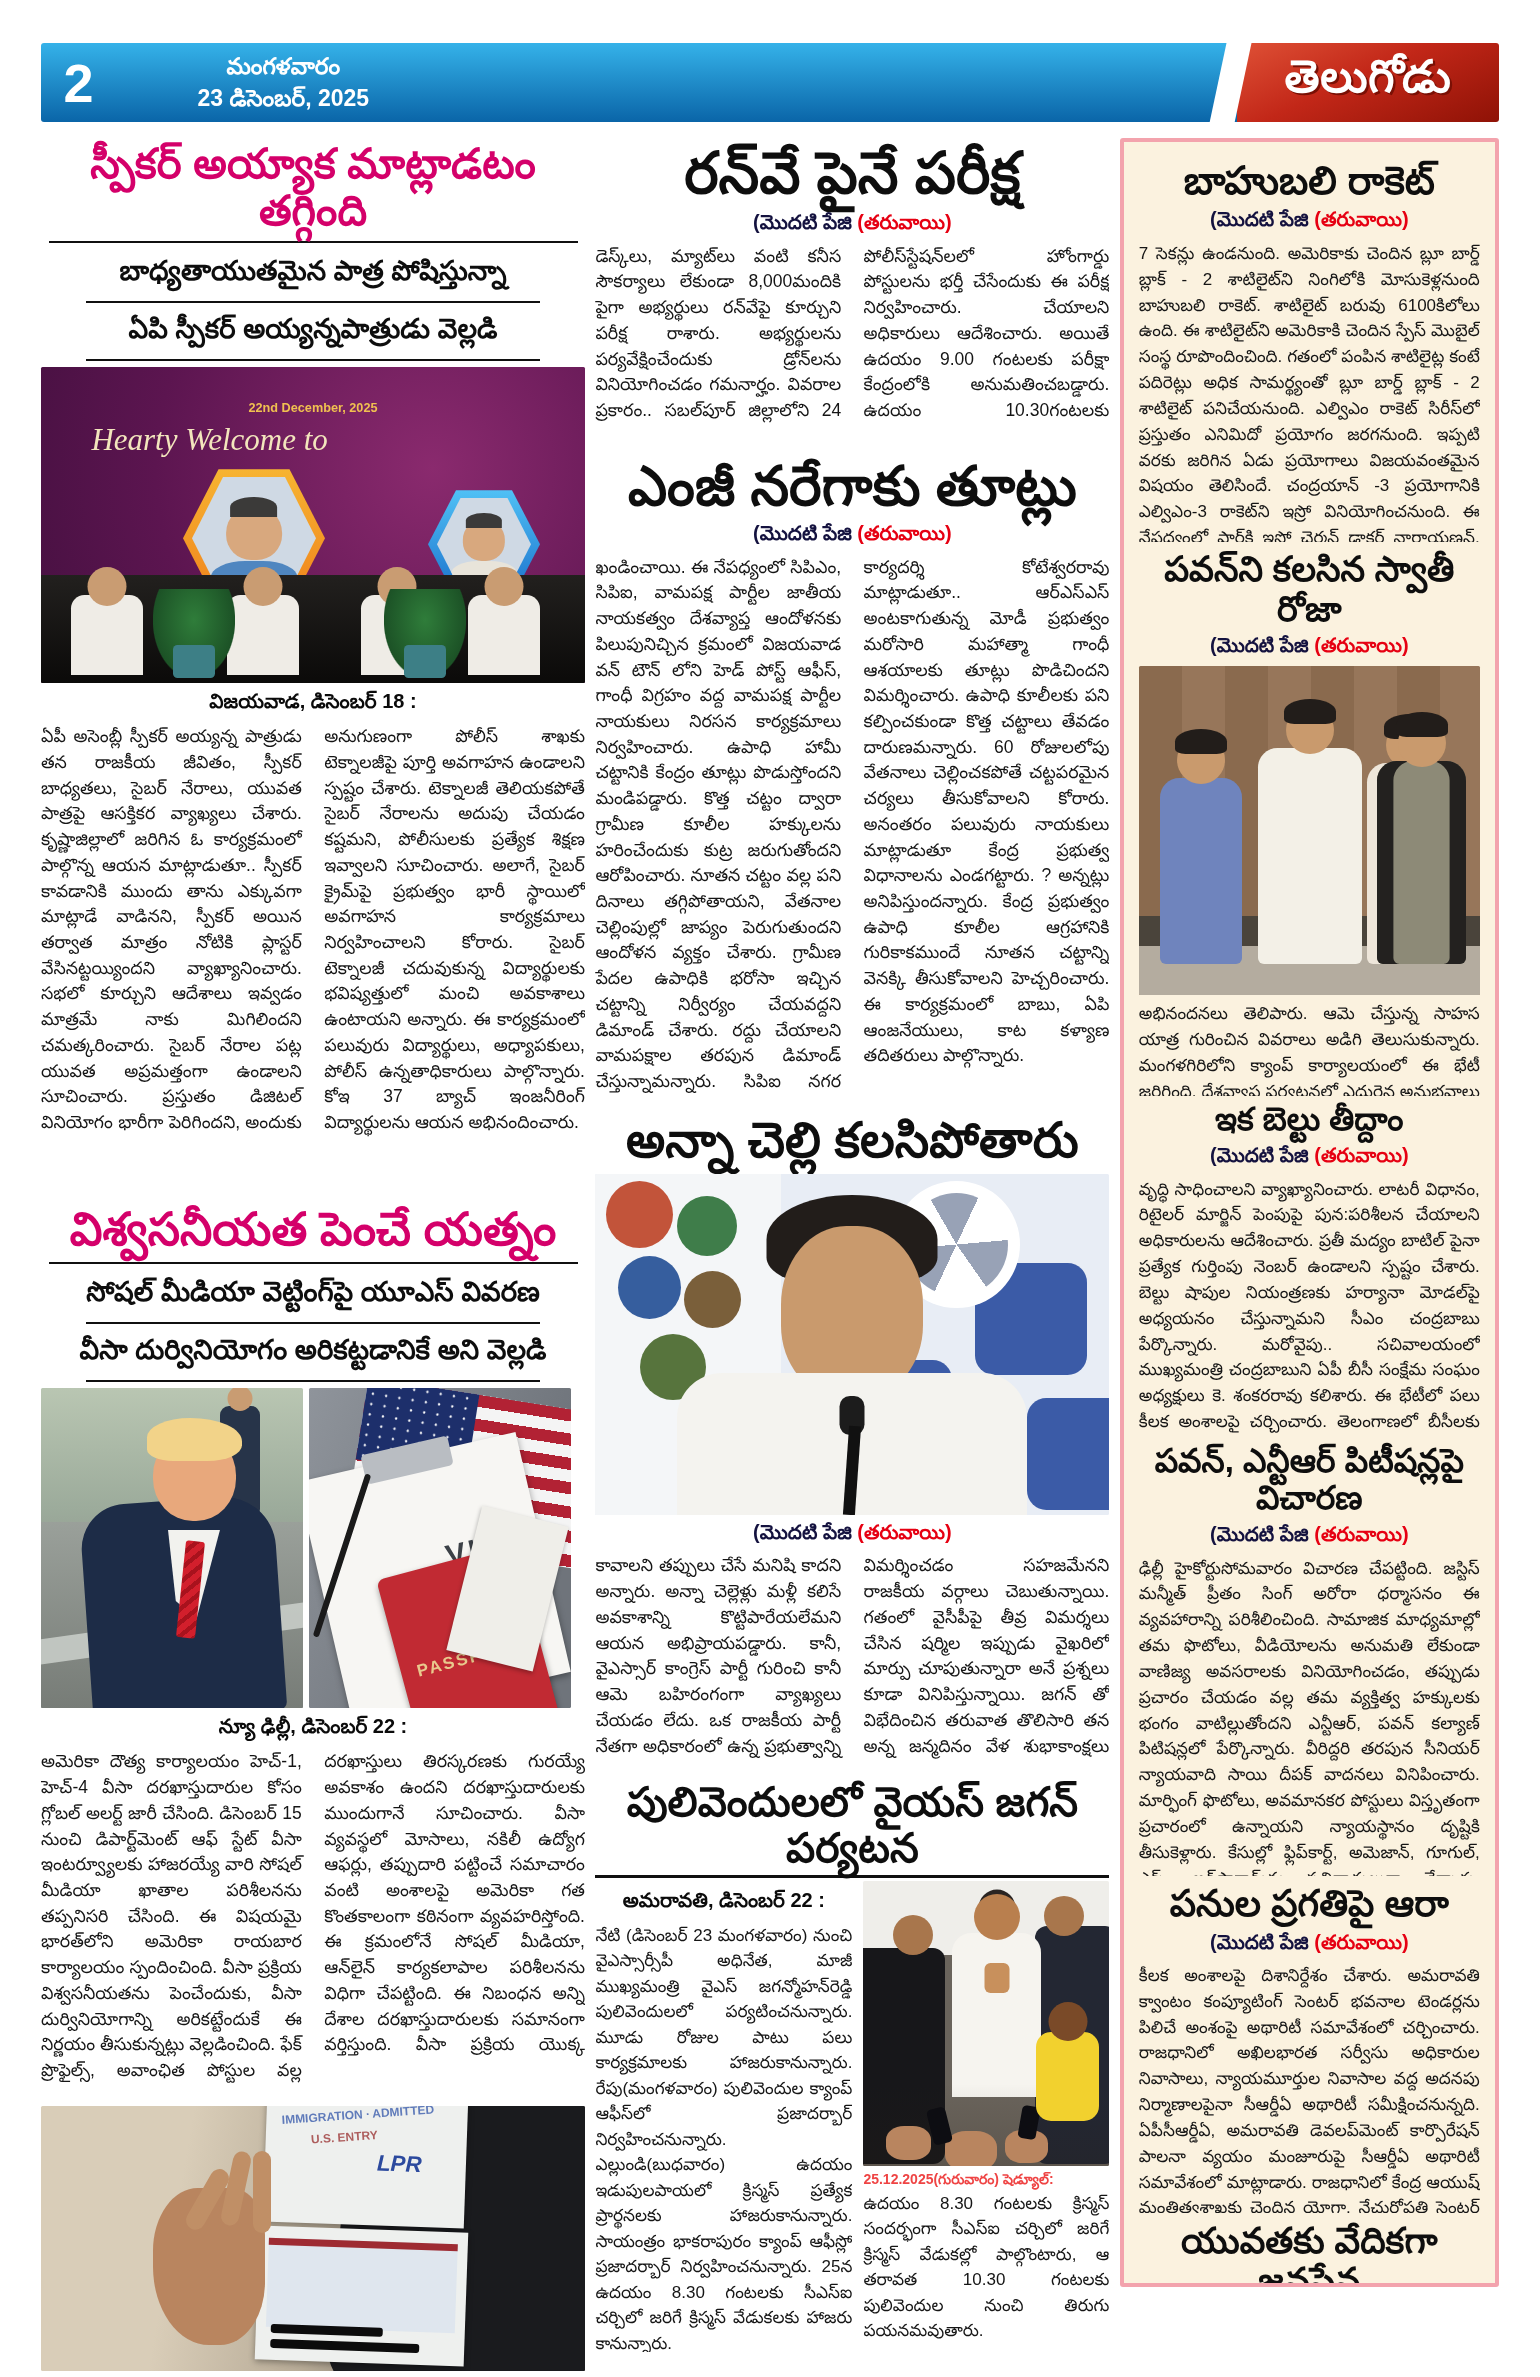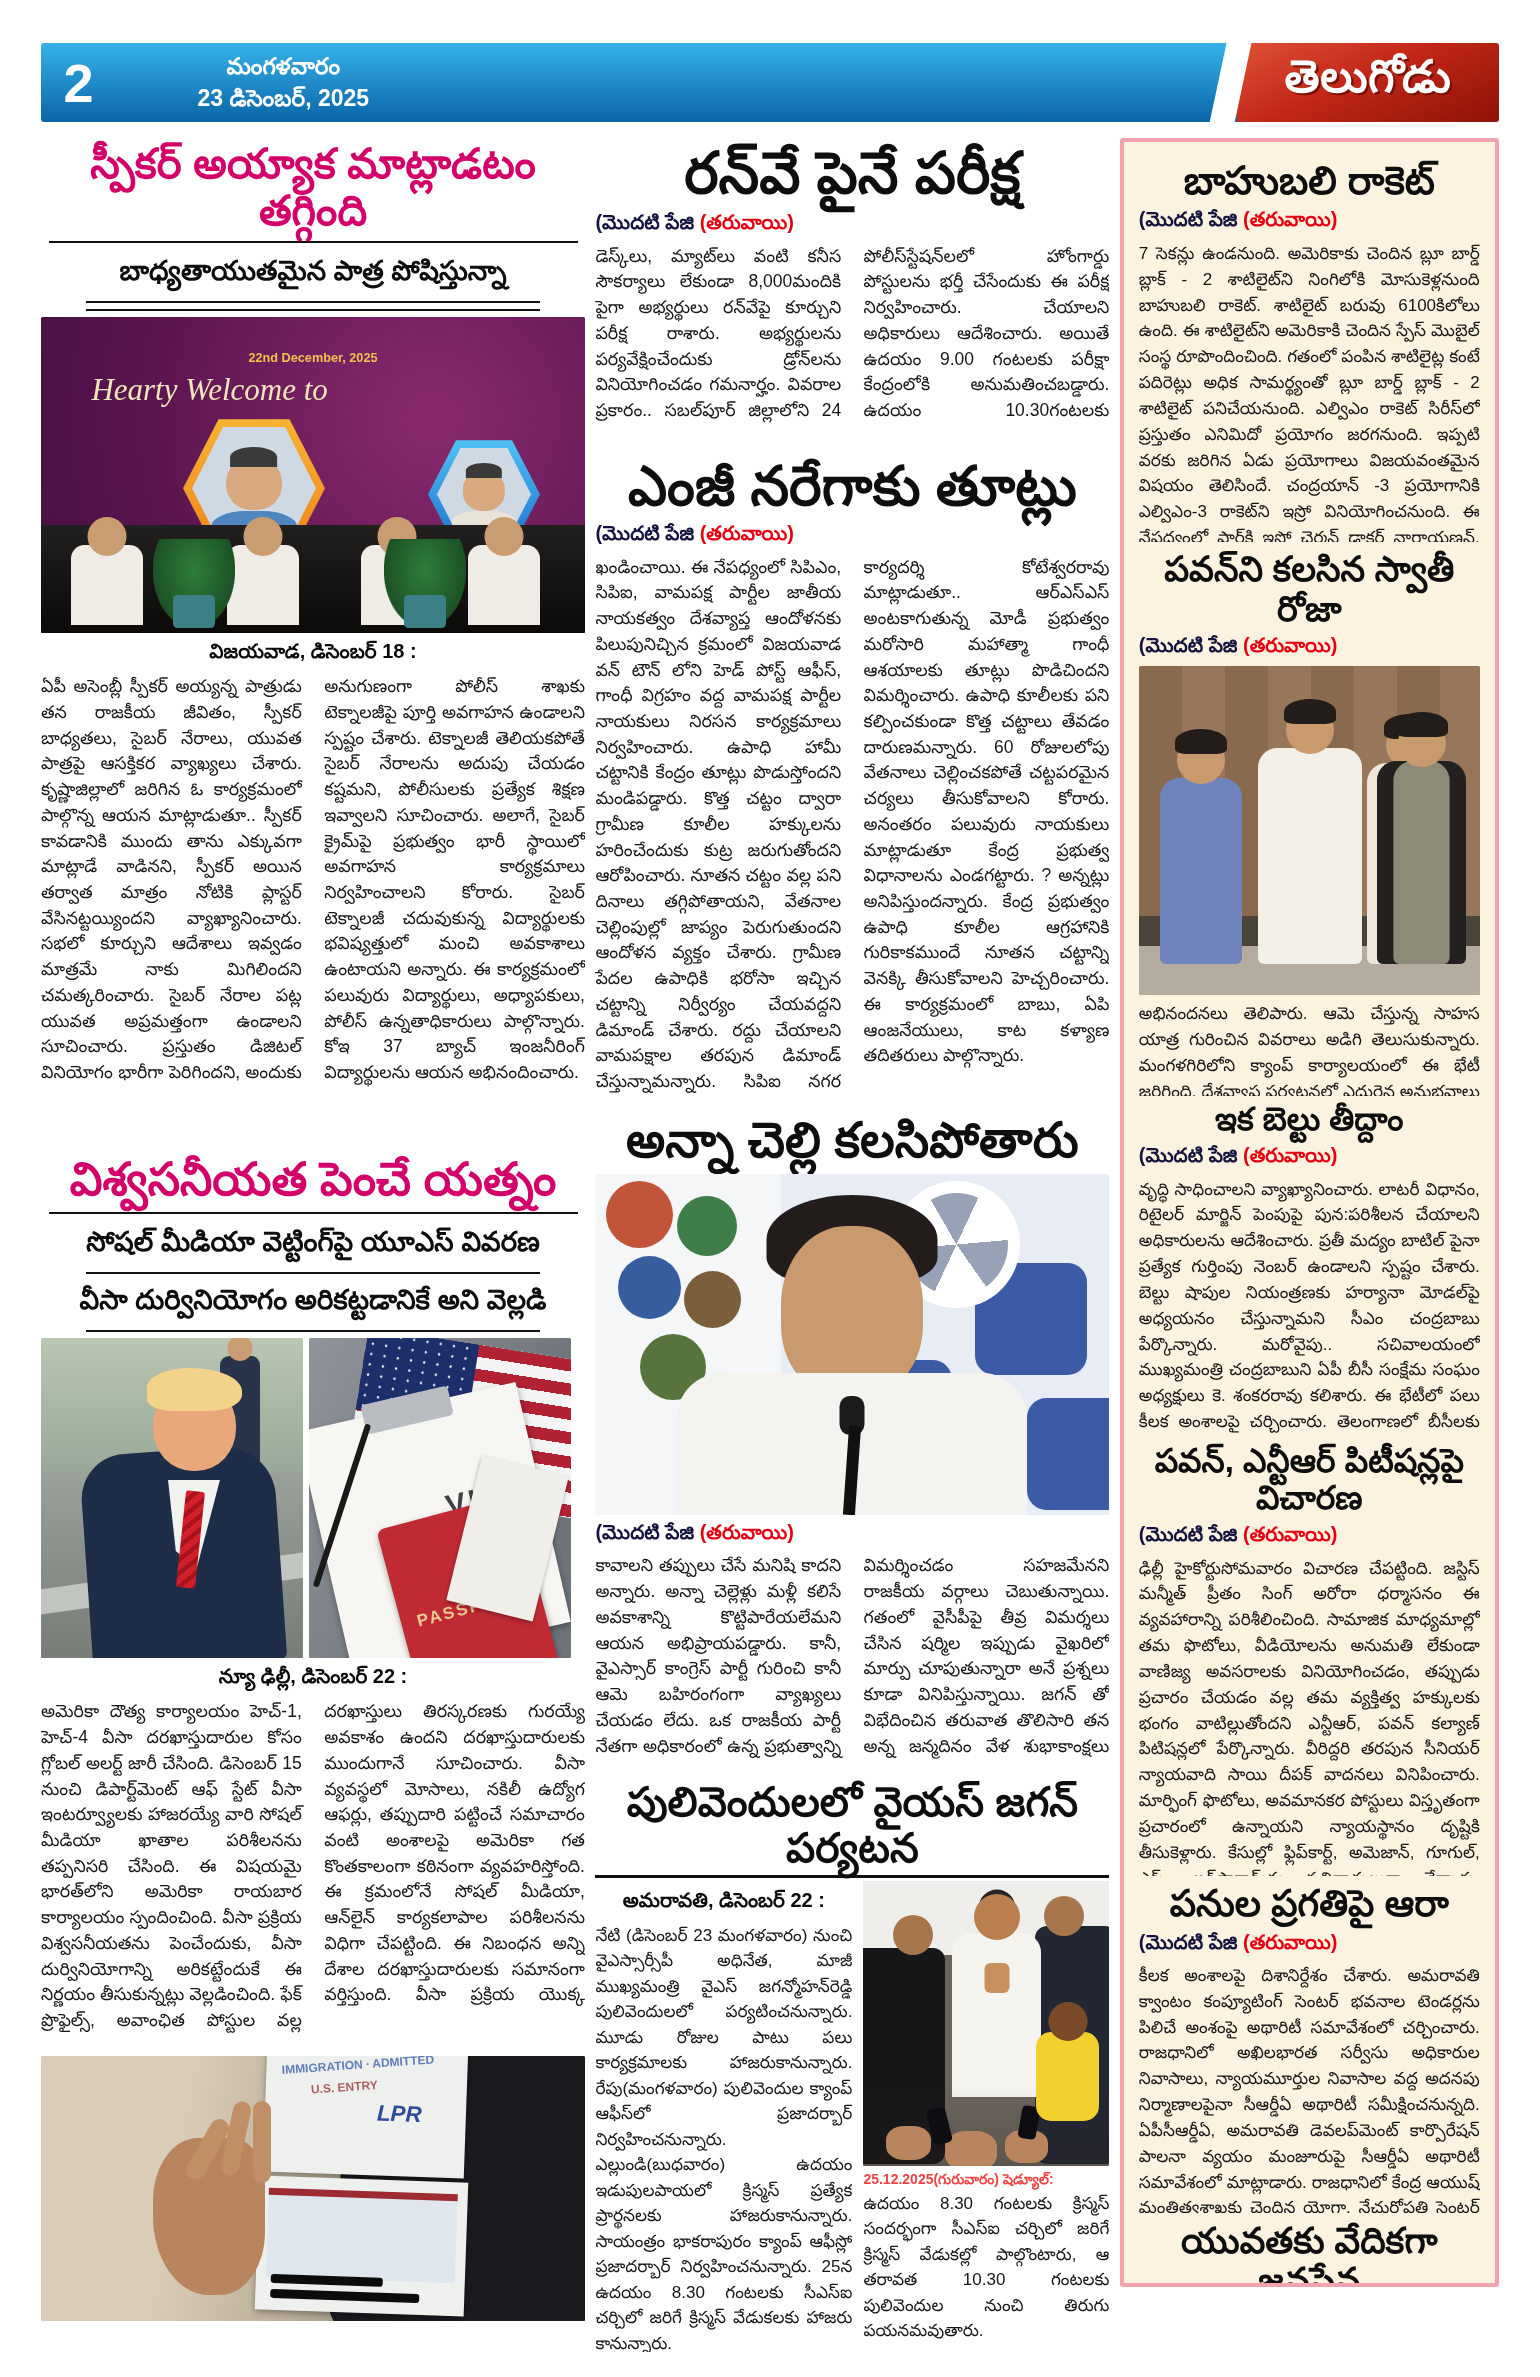--- a/index.html
+++ b/index.html
@@ -17,21 +17,21 @@
 
   
   .cols{display:grid;grid-template-columns:544px 514px 379px;column-gap:10.4px;margin-top:16.4px;}
 
   .hl{font-weight:bold;text-align:center;line-height:1.1;margin:3px 0;}
   .hl-mag{color:#d4006a;}
   .hl-blk{color:#0e0e0e;}
   .rule{border:0;border-top:2.2px solid #101010;margin:7.5px 7.5px;}
   .rule-short{border:0;border-top:2.2px solid #101010;margin:6px 45px;}
   .subhead{font-size:27.6px;font-weight:bold;text-align:center;color:#0e0e0e;padding:4.5px 0 1.5px;}
-  .cont{text-align:left;font-size:20px;font-weight:bold;color:#14123f;margin:6px 0 4.5px;}
+  .cont{text-align:center;font-size:20px;font-weight:bold;color:#14123f;margin:6px 0 4.5px;}
   .cont .red{color:#e60012;}
   .dateline{font-size:20px;font-weight:bold;text-align:center;margin:7.5px 0 6px;color:#0b0b0b;}
   .body2{columns:2;column-gap:22.4px;font-size:17.5px;line-height:1.47;text-align:justify;overflow:hidden;}
   .body1{font-size:17px;line-height:1.5;text-align:justify;overflow:hidden;}
 
   .ph{position:relative;overflow:hidden;border-radius:1.5px;}
 
   
   .ph-stage{height:316px;background:radial-gradient(circle at 72% 32%,#8a2a6e,#5c1550 62%,#451040);}
   .st-banner{position:absolute;top:0;left:0;right:0;height:33px;background:linear-gradient(#40286b,#2a1b4e);color:#f5d64a;font-weight:bold;font-size:21.6px;text-align:center;line-height:33px;letter-spacing:0.7px;white-space:nowrap;}
@@ -160,20 +160,21 @@
 
   <div class="cols">
 
     <div>
 
       <div>
         <div class="hl hl-mag" style="font-size:42px;">స్పీకర్ అయ్యాక మాట్లాడటం తగ్గింది</div>
         <hr class="rule">
         <div class="subhead">బాధ్యతాయుతమైన పాత్ర పోషిస్తున్నా</div>
         <hr class="rule-short">
+        <div class="subhead">ఏపి స్పీకర్ అయ్యన్నపాత్రుడు వెల్లడి</div>
         <hr class="rule-short">
 
         <div class="ph ph-stage">
           <div class="st-date">22nd December, 2025</div>
           <div class="st-welcome">Hearty Welcome to</div>
           <div class="hex hex-o">
               <div class="inner">
                 <div class="face"></div>
                 <div class="torso"></div>
               </div>

